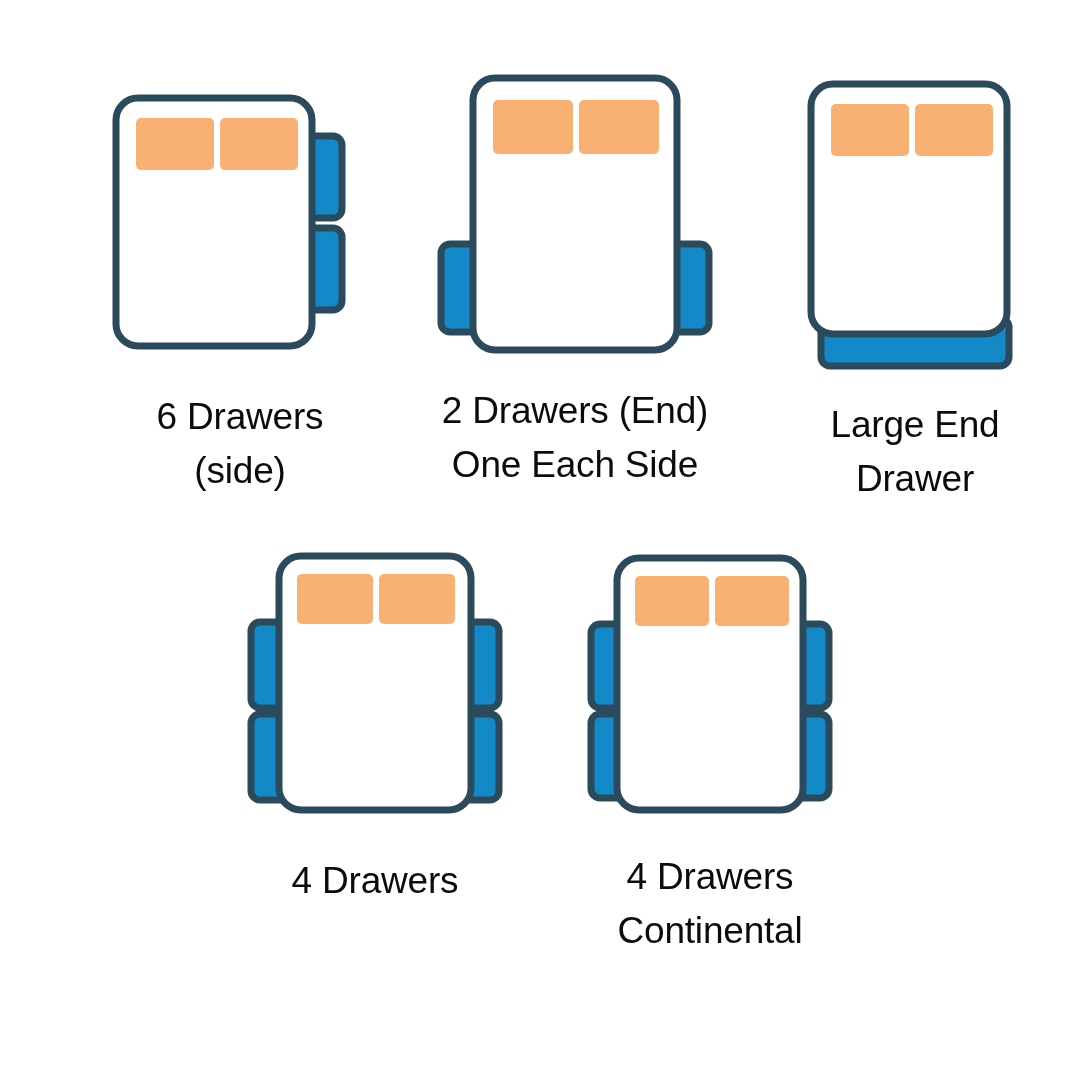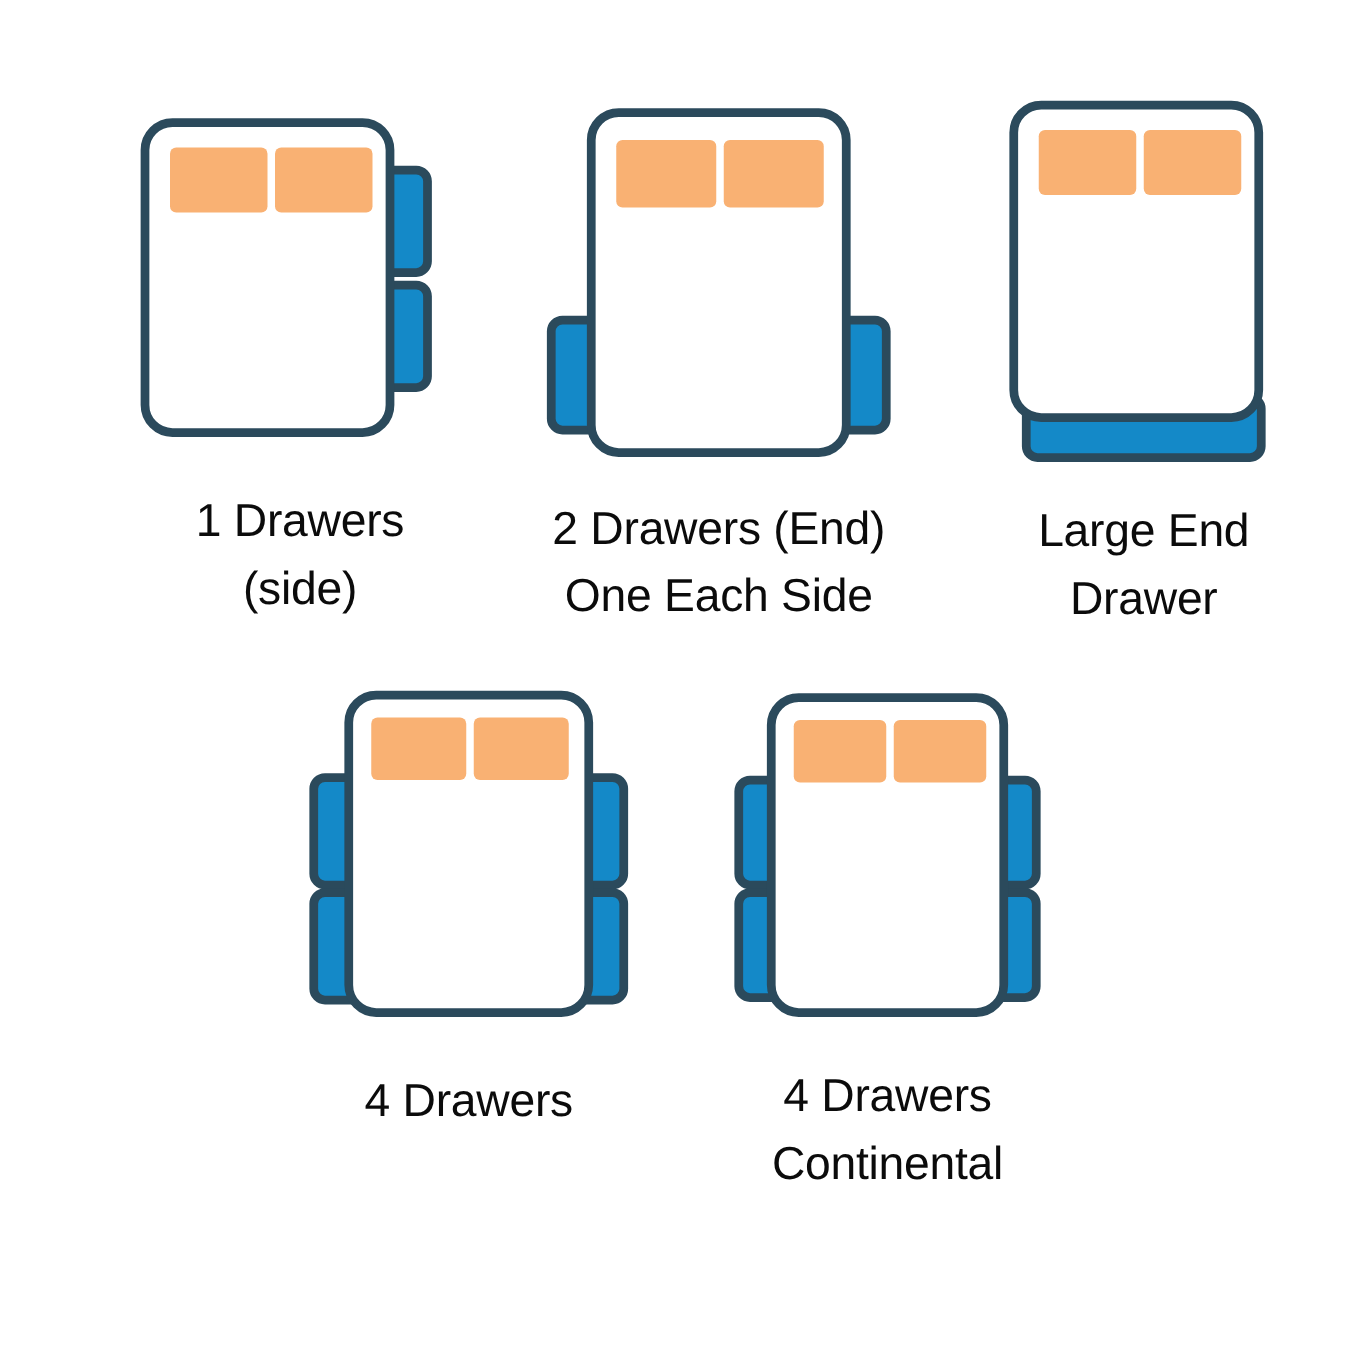--- a/index.html
+++ b/index.html
@@ -33,21 +33,21 @@
     color: #0b0b0b;
     font-family: "Liberation Sans", sans-serif;
     font-size: 37px;
     line-height: 1.46;
     font-weight: 400;
     letter-spacing: -0.2px;
     white-space: pre-line;
   }
   
   #cell-1 { left: 60px;  top: 92px;  width: 360px; }
-  #cell-2 { left: 395px; top: 84px;  width: 360px; }
+  #cell-2 { left: 395px; top: 72px;  width: 360px; }
   #cell-3 { left: 755px; top: 78px;  width: 320px; }
   
   #cell-4 { left: 215px; top: 550px; width: 320px; }
   #cell-5 { left: 550px; top: 552px; width: 320px; }
 
   #cell-1 .bed-label { margin-top: 18px; }
   #cell-2 .bed-label { margin-top: 22px; }
   #cell-3 .bed-label { margin-top: 20px; }
   #cell-4 .bed-label { margin-top: 34px; }
   #cell-5 .bed-label { margin-top: 32px; }
@@ -61,21 +61,21 @@
     <svg class="bed-figure" width="260" height="280" viewBox="0 0 260 280">
 
       <rect x="190" y="44" width="42" height="82" rx="9" ry="9" fill="#1489C8" stroke="#2B4A5C" stroke-width="7"></rect>
       <rect x="190" y="136" width="42" height="82" rx="9" ry="9" fill="#1489C8" stroke="#2B4A5C" stroke-width="7"></rect>
 
       <rect x="6" y="6" width="196" height="248" rx="22" ry="22" fill="#FFFFFF" stroke="#2B4A5C" stroke-width="7"></rect>
 
       <rect x="26" y="26" width="78" height="52" rx="5" ry="5" fill="#F9B173"></rect>
       <rect x="110" y="26" width="78" height="52" rx="5" ry="5" fill="#F9B173"></rect>
     </svg>
-    <div class="bed-label">1 Drawers
+    <div class="bed-label">6 Drawers
 (side)</div>
   </div>
 
   <div class="bed-cell" id="cell-2">
     <svg class="bed-figure" width="280" height="290" viewBox="0 0 280 290">
 
       <rect x="6" y="172" width="42" height="88" rx="9" ry="9" fill="#1489C8" stroke="#2B4A5C" stroke-width="7"></rect>
       <rect x="232" y="172" width="42" height="88" rx="9" ry="9" fill="#1489C8" stroke="#2B4A5C" stroke-width="7"></rect>
 
       <rect x="38" y="6" width="204" height="272" rx="22" ry="22" fill="#FFFFFF" stroke="#2B4A5C" stroke-width="7"></rect>

